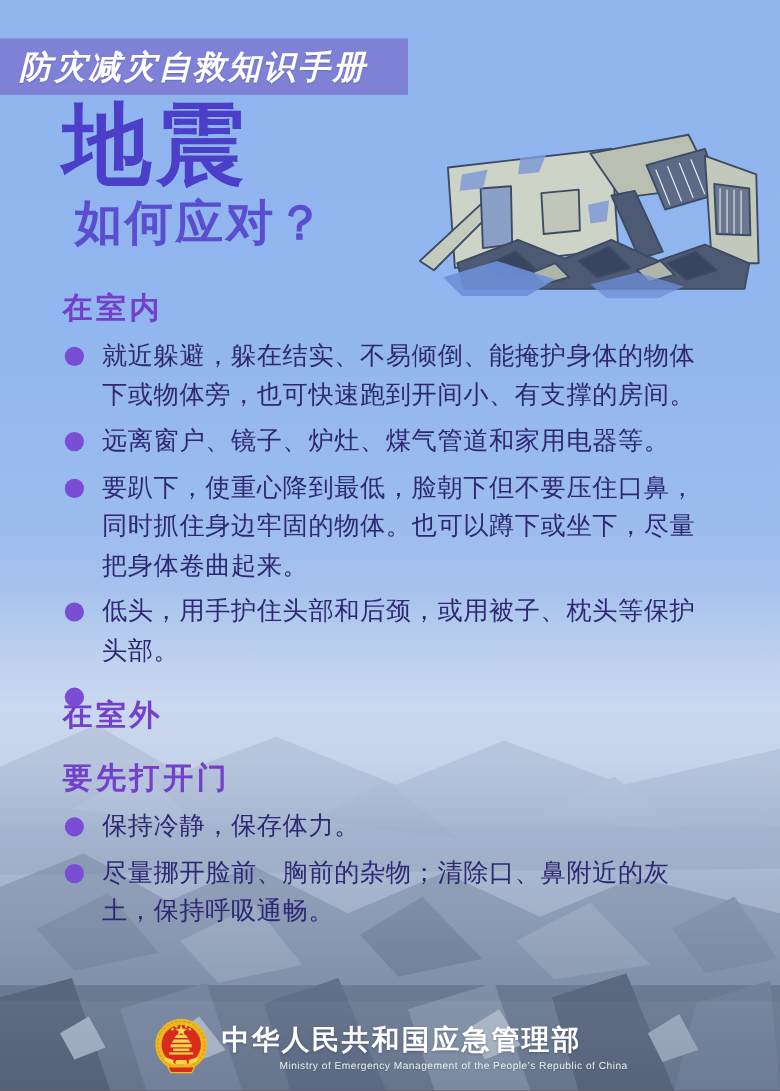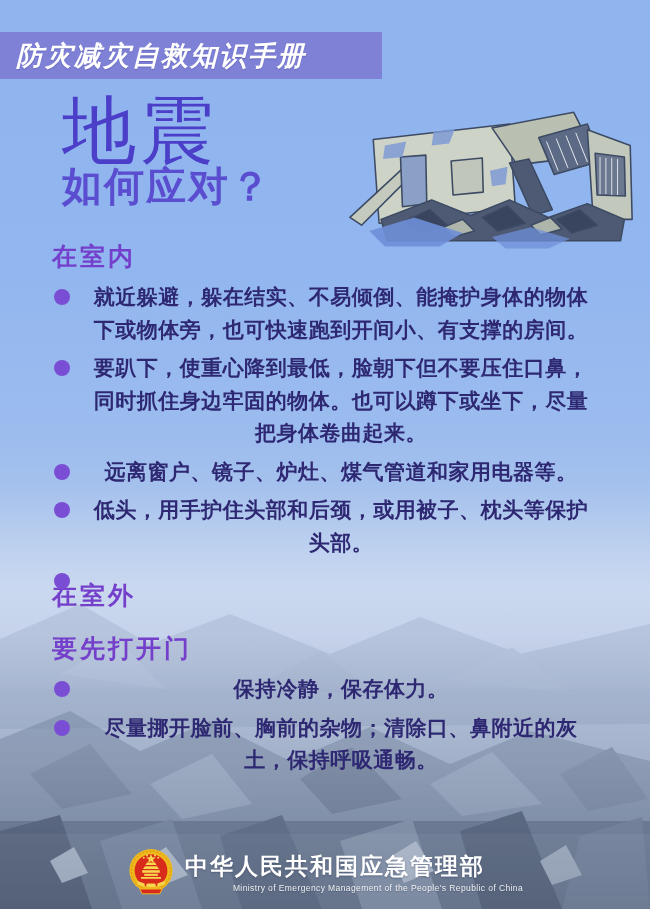--- a/index.html
+++ b/index.html
@@ -6,49 +6,49 @@
   body{background:#444; font-family:"Liberation Sans","DejaVu Sans",sans-serif;}
   .poster{
     position:relative; width:650px; height:909px; margin:0 auto; overflow:hidden;
     background:linear-gradient(180deg,#8fb4ee 0%, #92b6ef 30%, #9cbcee 48%,
       #afc7ec 60%, #b9c9e6 70%, #a3b0c8 84%, #8694ac 94%, #76839b 100%);
   }
   
   .rubble-layer{position:absolute; left:0; bottom:0; width:650px; height:420px; pointer-events:none;}
   
   .banner{
-    position:absolute; left:0; top:32px; width:382px; height:47px;
+    position:absolute; left:0; top:32px; width:340px; height:47px;
     background:#7e81d6; display:flex; align-items:center; padding-left:16px; box-sizing:border-box;font-family:Liberation Serif, serif;
   }
   .banner span{
     color:#ffffff; font-weight:900; font-style:italic; font-size:27px; letter-spacing:2px;
     text-shadow:0 1px 1px rgba(60,60,140,.35); white-space:nowrap;
   }
   
   .title-main{
-    position:absolute; left:52px; top:84px; margin:10px;
-    font-size:74px; line-height:1; font-weight:400; color:#4b3ec8; letter-spacing:4px;
+    position:absolute; left:52px; top:84px; margin:0;
+    font-size:74px; line-height:1; font-weight:700; color:#4b3ec8; letter-spacing:4px;
   }
   .title-sub{
     position:absolute; left:62px; top:166px; margin:0;
     font-size:40px; line-height:1; font-weight:900; color:#5a4dd0; letter-spacing:2px;
   }
   
   .illus{position:absolute; right:12px; top:102px; width:292px; height:152px;}
   
   .content{position:absolute; left:52px; top:240px; width:578px;}
   .sec-heading{
     margin:0 0 8px 0; font-size:25px; font-weight:900; color:#7440cb; letter-spacing:3px;
   }
   .sec{margin-bottom:20px;}
   ul.tips{list-style:none; margin:0; padding:0;}
   ul.tips li{
     position:relative; padding-left:33px; margin-bottom:6px;
-    font-size:21px; line-height:1.55; font-weight:700; color:#2e2873; letter-spacing:.5px;
-    width:545px; box-sizing:border-box;text-align:center;
+    font-size:21px; line-height:1.55; font-weight:400; color:#2e2873; letter-spacing:.5px;
+    width:545px; box-sizing:border-box;
   }
   ul.tips li .dot{
     position:absolute; left:2px; top:8px; width:16px; height:16px; border-radius:50%;
     background:#7a4ed4;
   }
   .sec.gap{margin-top:8px;}
   
   .footer{
     position:absolute; left:0; bottom:10px; width:650px;
     display:flex; align-items:center; justify-content:center; gap:10px;
@@ -164,22 +164,22 @@
       <polygon points="150,138 190,128 230,140 208,150 164,150" fill="#6f8fd8" stroke="none" opacity="0.75"></polygon>
     </g>
   </svg>
 
   <div class="content">
 
     <div class="sec">
       <h3 class="sec-heading">在室内</h3>
       <ul class="tips">
         <li><span class="dot"></span><span>就近躲避，躲在结实、不易倾倒、能掩护身体的物体下或物体旁，也可快速跑到开间小、有支撑的房间。</span></li>
+        <li><span class="dot"></span><span>远离窗户、镜子、炉灶、煤气管道和家用电器等。</span></li>
         <li><span class="dot"></span><span>要趴下，使重心降到最低，脸朝下但不要压住口鼻，同时抓住身边牢固的物体。也可以蹲下或坐下，尽量把身体卷曲起来。</span></li>
-        <li><span class="dot"></span><span>远离窗户、镜子、炉灶、煤气管道和家用电器等。</span></li>
         <li><span class="dot"></span><span>低头，用手护住头部和后颈，或用被子、枕头等保护头部。</span></li>
         <li><span class="dot"></span></li>
       </ul>
     </div>
 
     <div class="sec gap">
       <h3 class="sec-heading">在室外</h3>
     </div>
 
     <div class="sec gap">

